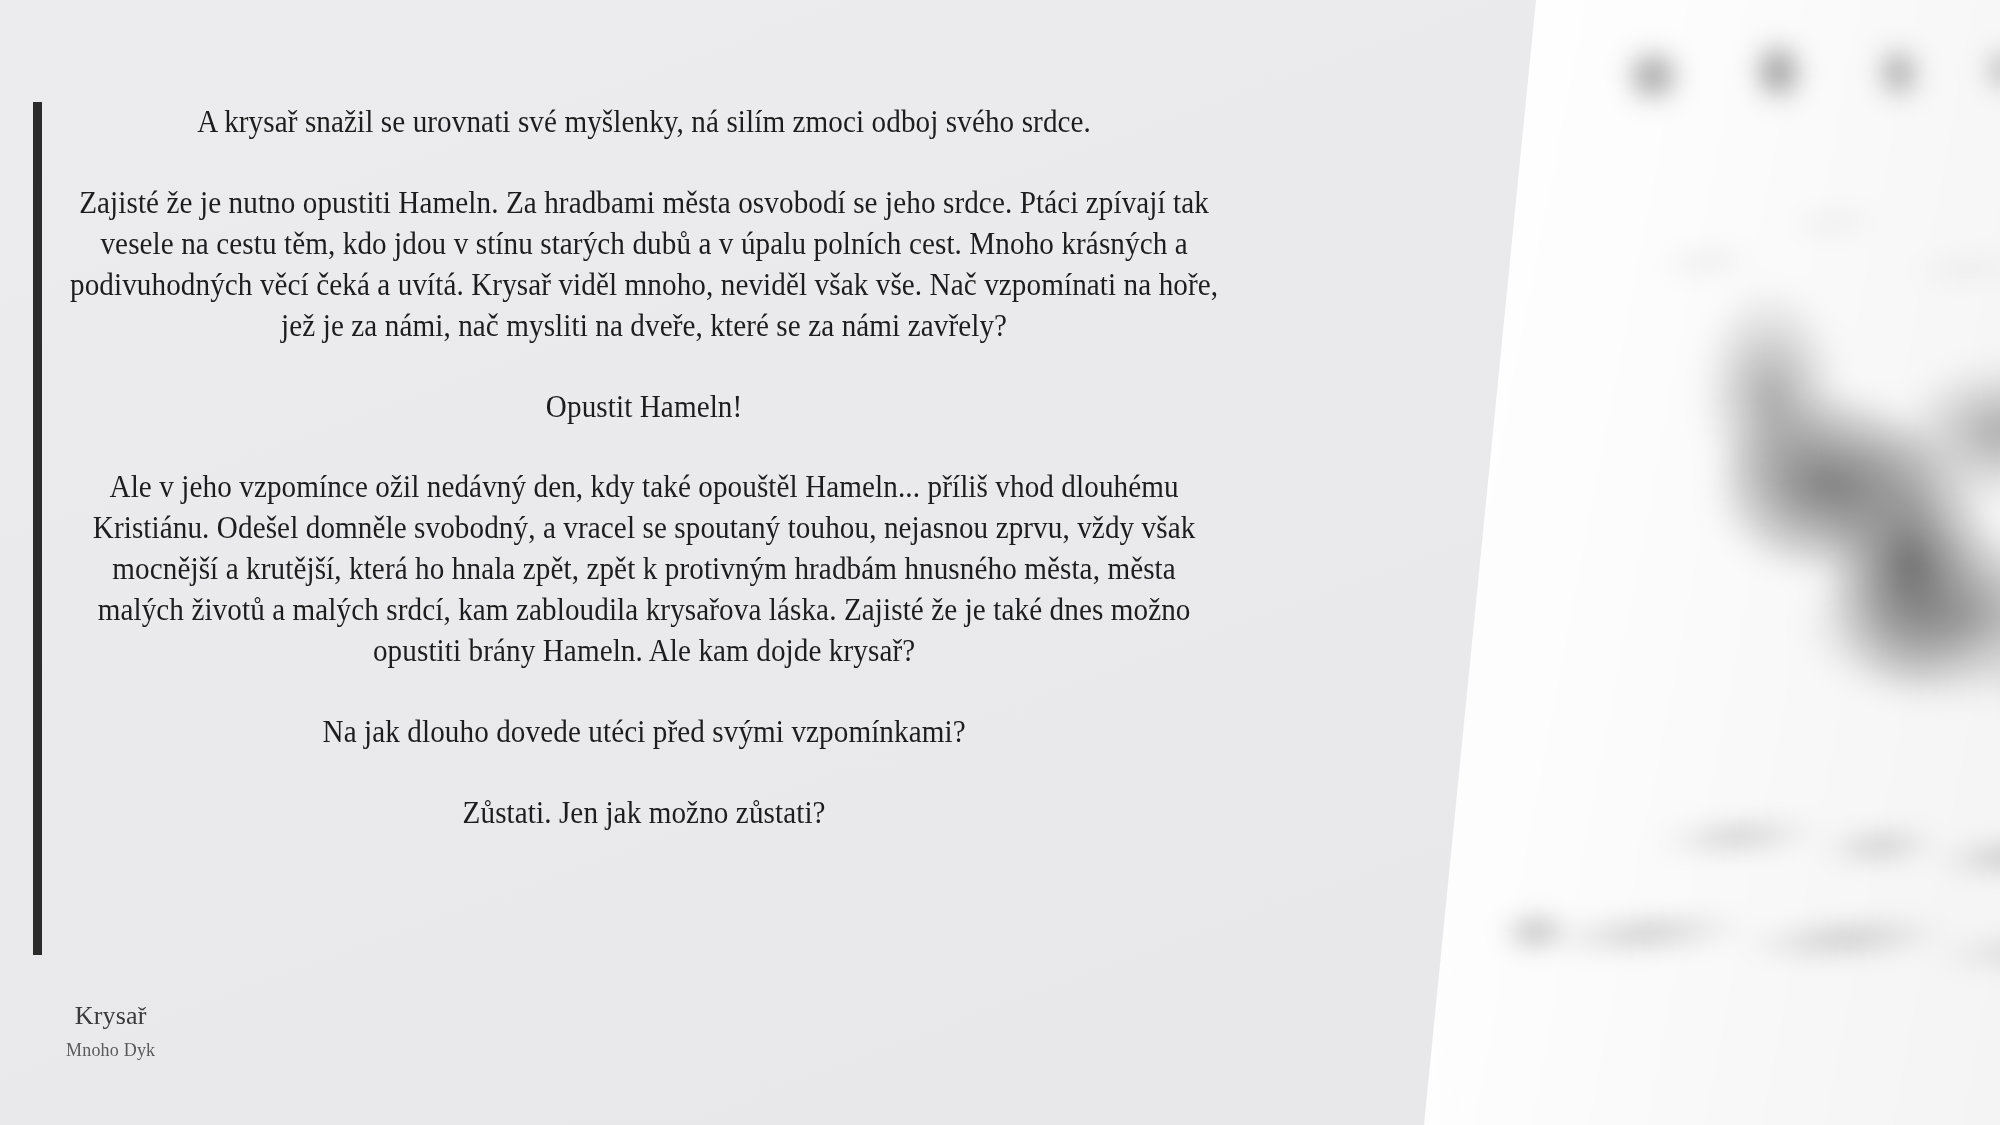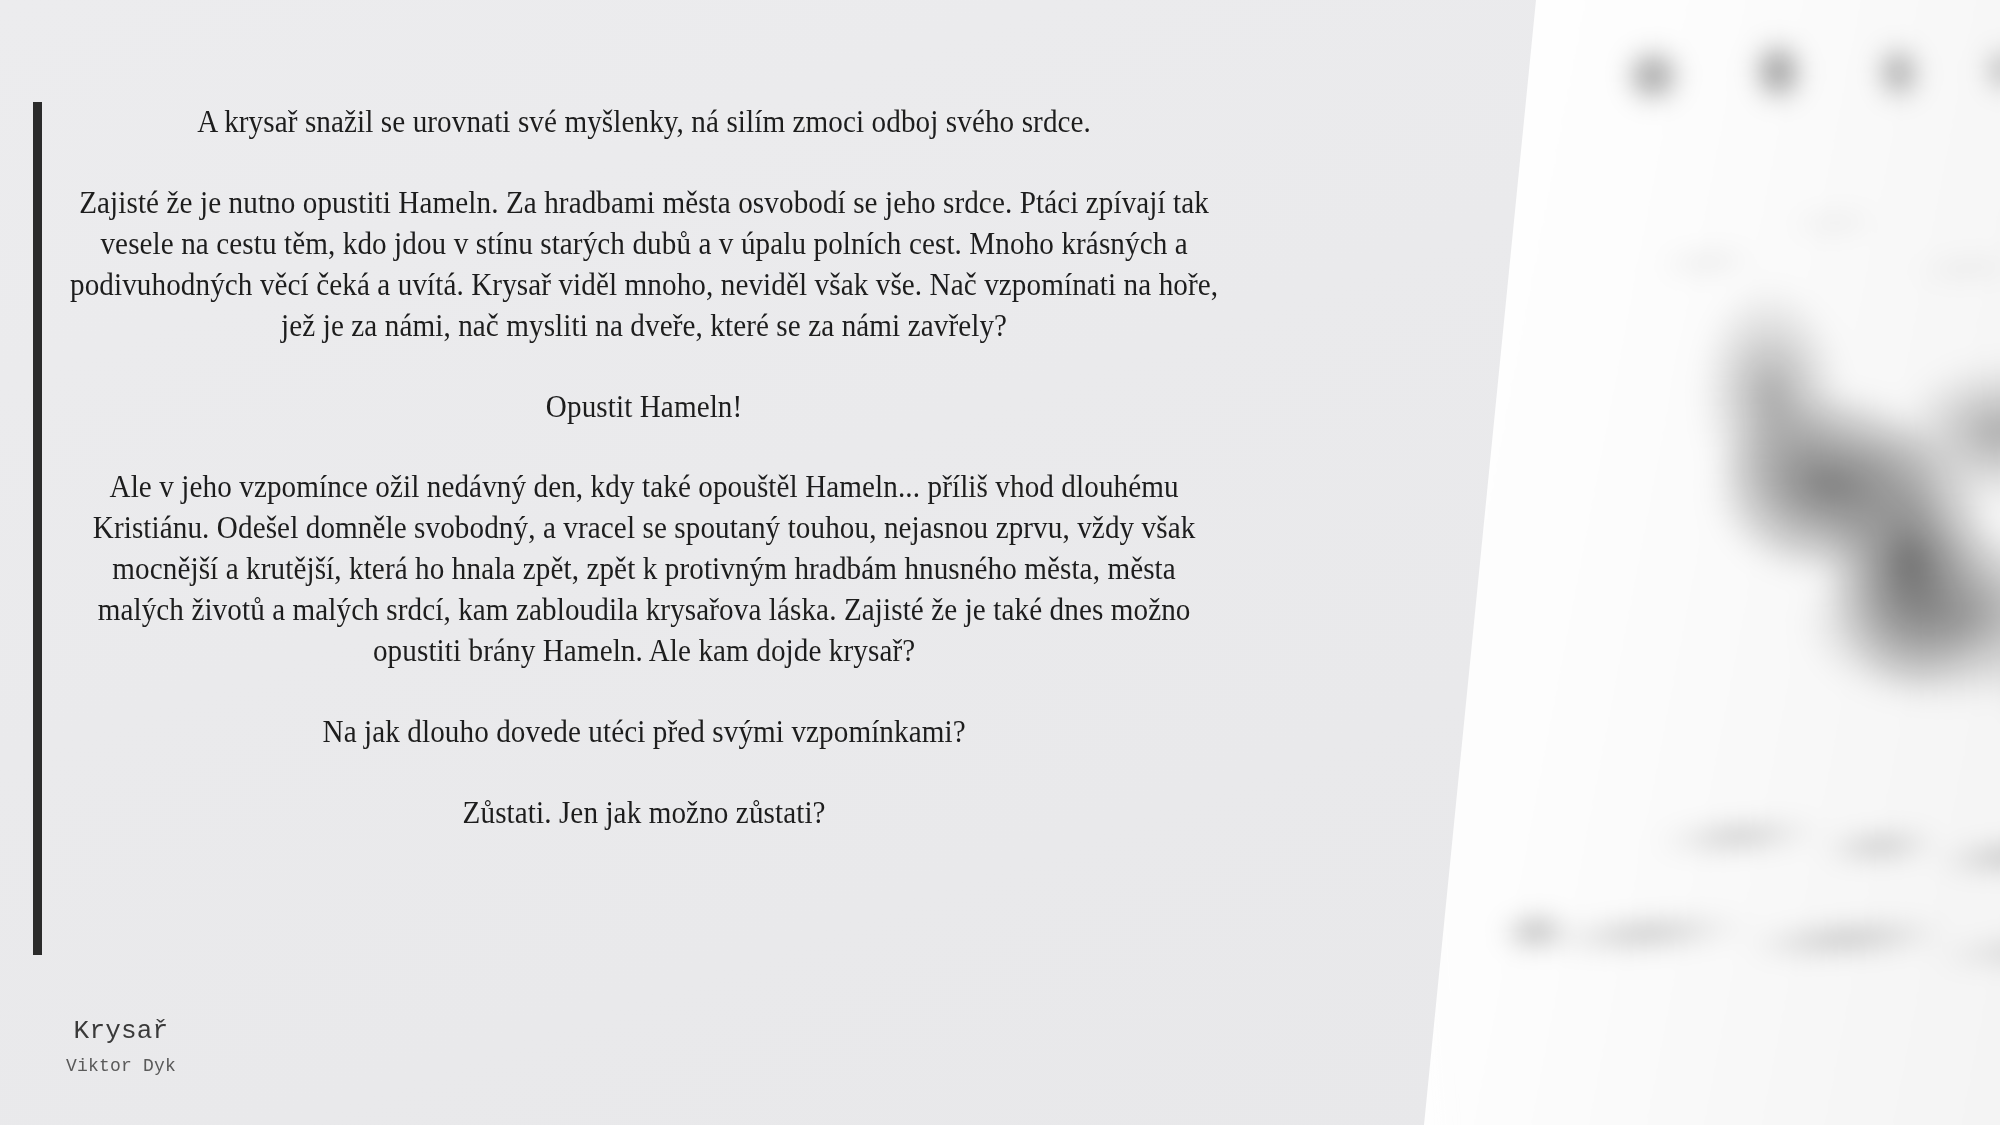--- a/index.html
+++ b/index.html
@@ -121,22 +121,21 @@
     transform: scaleX(0.94);
     transform-origin: left center;
   }
 
   .quote-body p:last-child { margin-bottom: 0; }
 
   .attribution {
     position: absolute;
     left: 66px;
     top: 1000px;
-    font-family: Liberation Mono, monospace;
-    margin-top: 16px;
+    font-family: Liberation Serif, serif;
   }
 
   .attr-title {
     font-size: 26px;
     color: #3a3a3a;
     font-weight: 400;
     line-height: 1.2;
     margin-bottom: 9px;
     letter-spacing: 0.2px;
   }
@@ -166,16 +165,16 @@
       <p>Zajisté že je nutno opustiti Hameln. Za hradbami města osvobodí se jeho srdce. Ptáci zpívají tak vesele na cestu těm, kdo jdou v stínu starých dubů a v úpalu polních cest. Mnoho krásných a podivuhodných věcí čeká a uvítá. Krysař viděl mnoho, neviděl však vše. Nač vzpomínati na hoře, jež je za námi, nač mysliti na dveře, které se za námi zavřely?</p>
       <p>Opustit Hameln!</p>
       <p>Ale v jeho vzpomínce ožil nedávný den, kdy také opouštěl Hameln... příliš vhod dlouhému Kristiánu. Odešel domněle svobodný, a vracel se spoutaný touhou, nejasnou zprvu, vždy však mocnější a krutější, která ho hnala zpět, zpět k protivným hradbám hnusného města, města malých životů a malých srdcí, kam zabloudila krysařova láska. Zajisté že je také dnes možno opustiti brány Hameln. Ale kam dojde krysař?</p>
       <p>Na jak dlouho dovede utéci před svými vzpomínkami?</p>
       <p>Zůstati. Jen jak možno zůstati?</p>
     </div>
   </div>
 
   <div class="attribution">
     <div class="attr-title">Krysař</div>
-    <div class="attr-author">Viktor Dyk</div>
+    <div class="attr-author">Mnoho Dyk</div>
   </div>
 
 </div>
 
 </body></html>

